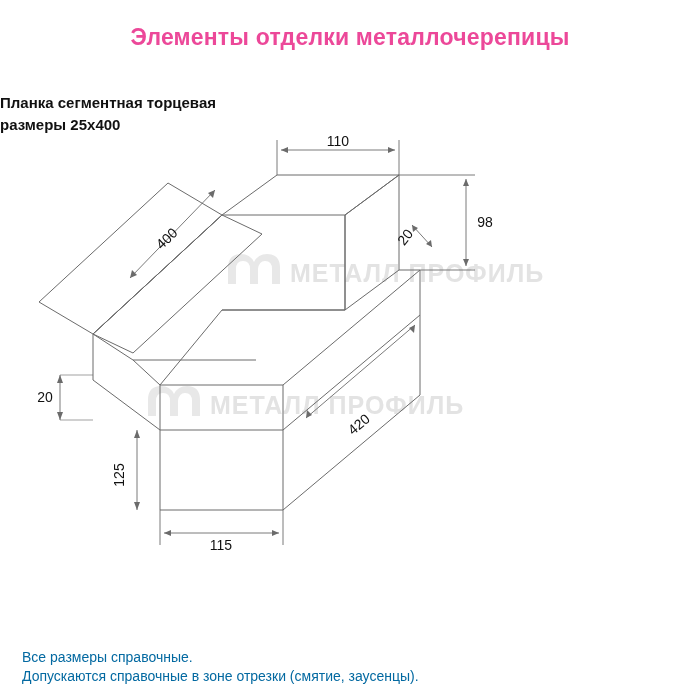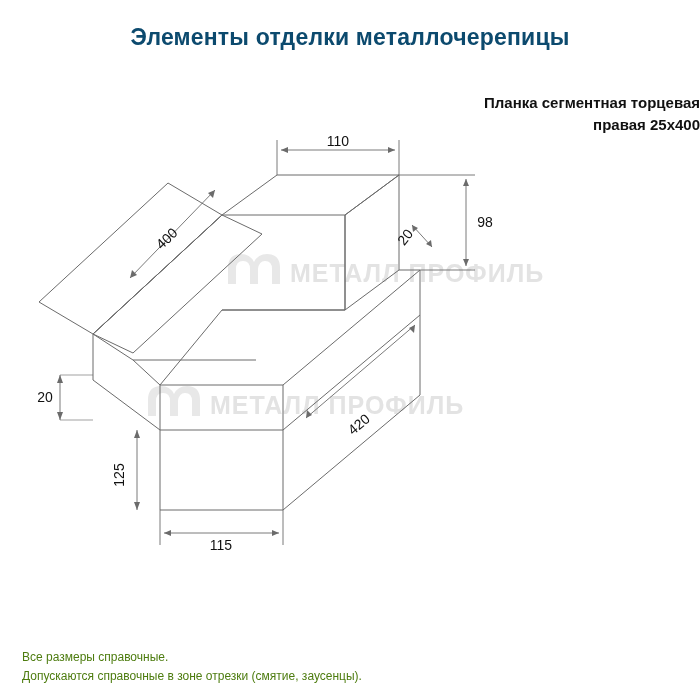--- a/index.html
+++ b/index.html
@@ -20,47 +20,47 @@
     inset: 0;
   }
   .title {
     position: absolute;
     top: 24px;
     left: 0;
     width: 700px;
     text-align: center;
     font-size: 23px;
     font-weight: bold;
-    color: #0c4a6e;
+    color: #ec4899;
     letter-spacing: 0.2px;
   }
   .subtitle {
     position: absolute;
     top: 92px;
     left: 0;
     width: 700px;
-    text-align: right;
+    text-align: left;
     font-size: 15px;
     font-weight: bold;
     color: #111111;
     line-height: 22px;
   }
   .drawing {
     position: absolute;
     top: 130px;
     left: 0;
     width: 700px;
     height: 470px;
   }
   .footnote {
     position: absolute;
     left: 22px;
     bottom: 14px;
-    font-size: 12px;
-    color: #4d7c0f;
+    font-size: 14px;
+    color: #0369a1;
     line-height: 19px;
   }
   .footnote div {
     white-space: nowrap;
   }
   svg { display: block; }
   .wm {
     fill: #e8e8e8;
   }
   .wmtext {
@@ -78,21 +78,21 @@
 </style>
 </head>
 <body>
 
 <div class="page">
 
   <div class="title">Элементы отделки металлочерепицы</div>
 
   <div class="subtitle">
     <div>Планка сегментная торцевая</div>
-    <div>правая 25х400</div>
+    <div>размеры 25х400</div>
   </div>
 
   <div class="drawing">
     <svg width="700" height="470" viewBox="0 0 700 470">
 
       <g>
         <g transform="translate(228,120)">
           <path class="wm" d="M0,18 q0,-14 13,-14 q9,0 13,8 q4,-8 13,-8 q13,0 13,14 l0,16 l-8,0 l0,-15 q0,-8 -7,-8 q-6,0 -7,8 l0,15 l-8,0 l0,-15 q0,-8 -7,-8 q-7,0 -7,8 l0,15 l-8,0 z"></path>
           <text class="wmtext" x="62" y="32">МЕТАЛЛ ПРОФИЛЬ</text>
         </g>

